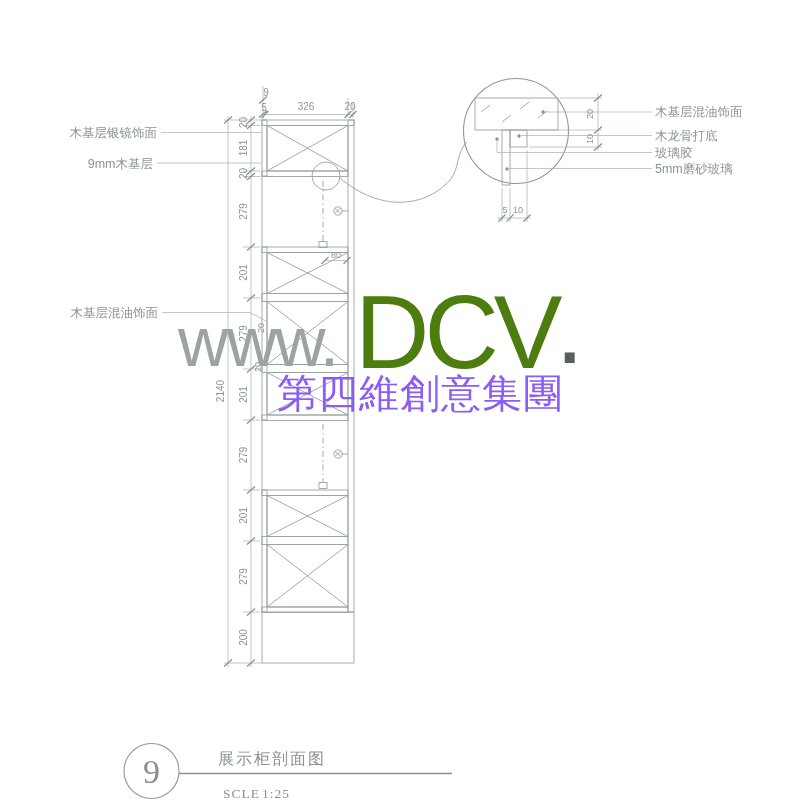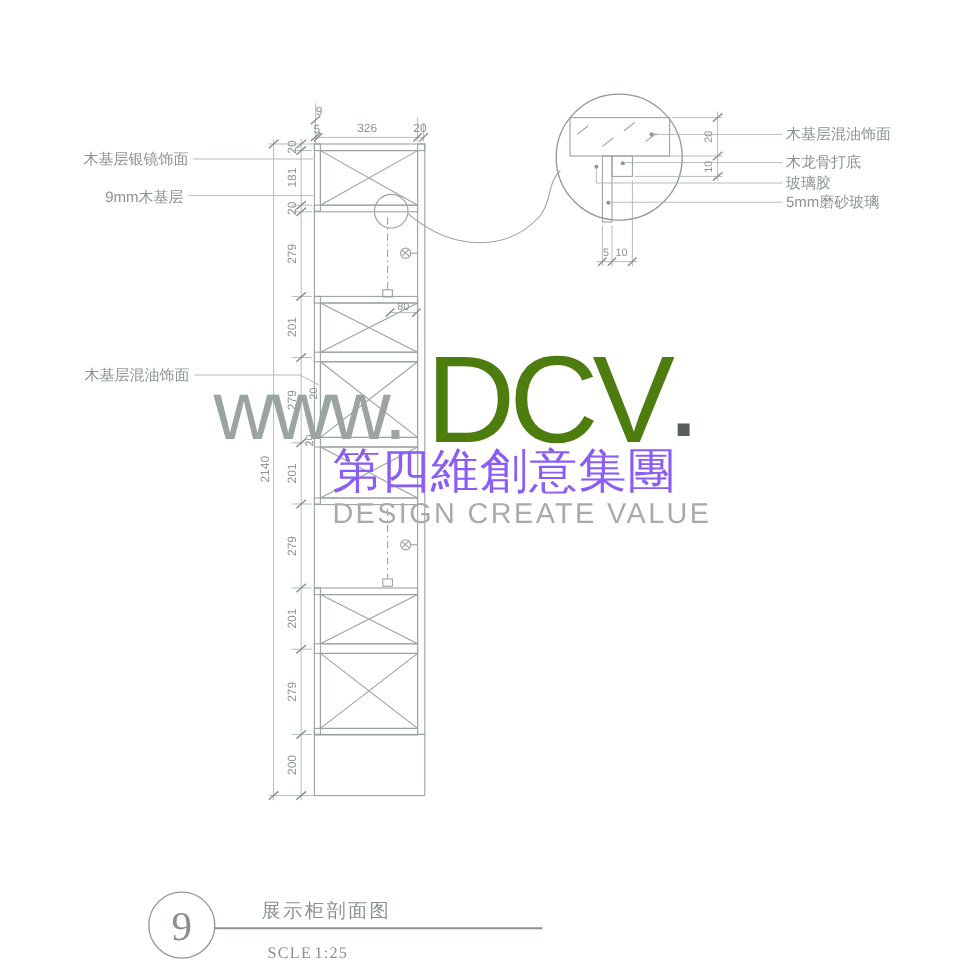--- a/index.html
+++ b/index.html
@@ -202,15 +202,14 @@
     <path d="M179,773.5 L452,773.5" stroke="#8a9090" stroke-width="1.6"></path>
     <text x="223" y="798" class="scl">SCLE</text>
     <text x="262" y="798" class="scl">1:25</text>
   </g>
 </svg>
 
   <div class="wm wm-www">www.</div>
   <div class="wm wm-dcv">DCV</div>
   <div class="wm wm-dot">.</div>
   <div class="wm wm-cn">第四維創意集團</div>
-  <div class="wm wm-en">DESIGN CREATE VALUE</div>
 
 </div>
 
 </body></html>

